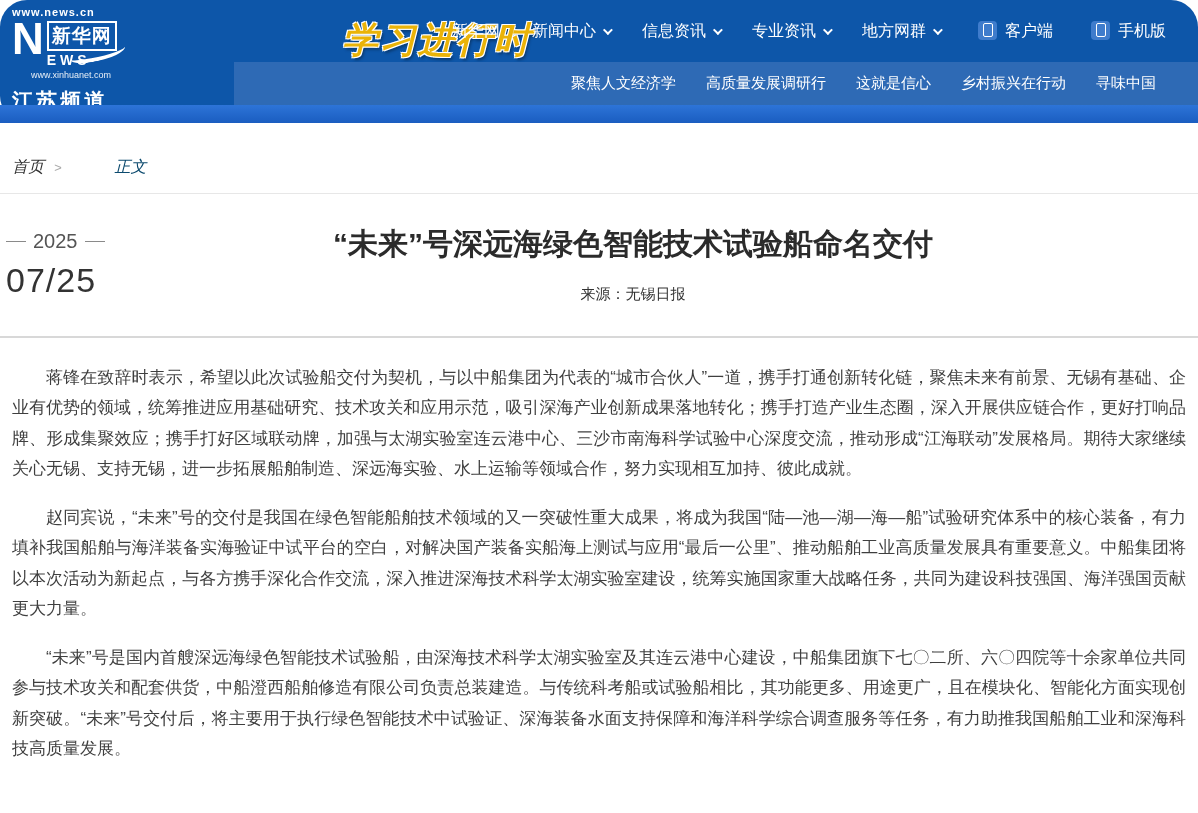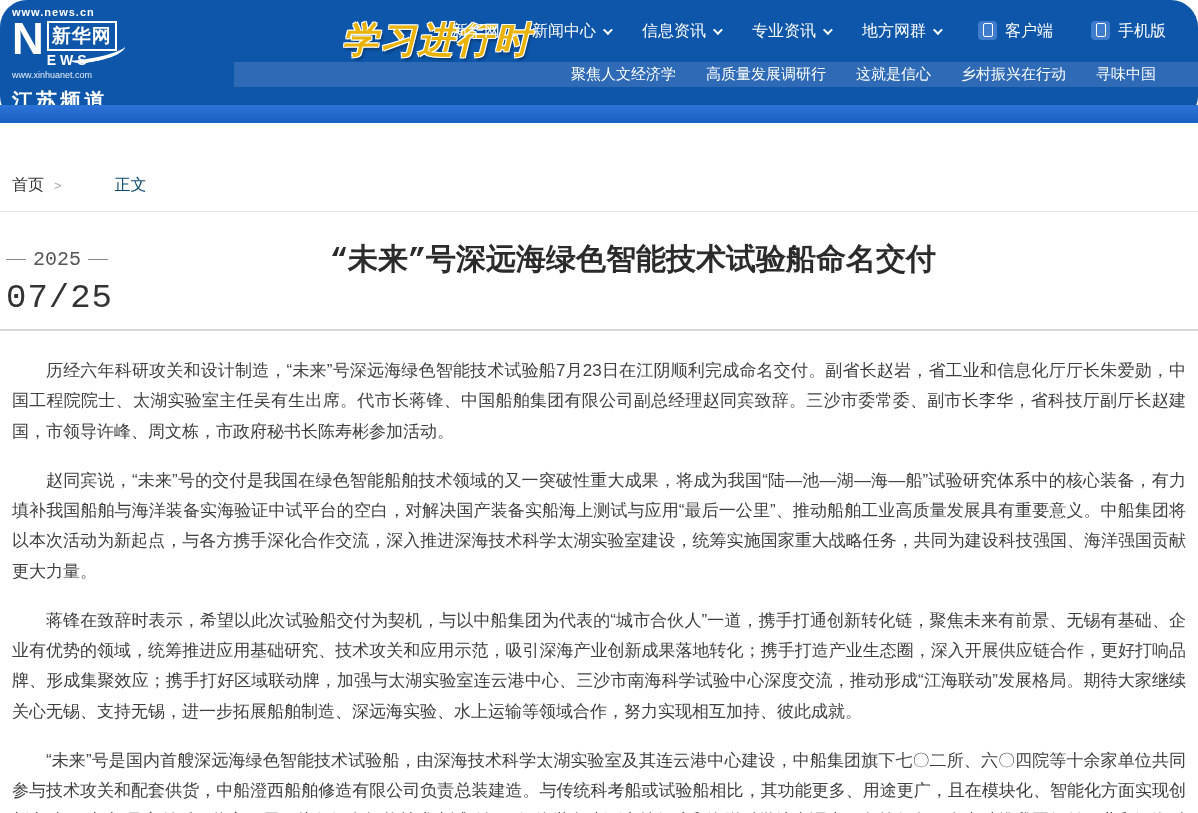--- a/index.html
+++ b/index.html
@@ -6,63 +6,63 @@
   html,body { background:#ffffff; }
   body {
     width:1198px; height:813px; margin:0 auto; overflow:hidden;
     font-family:"Liberation Sans","DejaVu Sans",sans-serif;
     position:relative;
   }
   
   .site-header { position:relative; height:123px; background:#0d56a9;border-radius:27px; }
   .hdr-strip { position:absolute; left:0; right:0; bottom:0; height:18px;
     background:linear-gradient(180deg,#2d74d8 0%,#1a5dc0 100%); }
-  .subnav-band { position:absolute; left:234px; right:0; top:62px; height:25px;
+  .subnav-band { position:absolute; left:234px; right:0; top:62px; height:43px;
     background:#2e6ab5; display:flex; align-items:center; justify-content:flex-end;
     gap:30px; padding-right:42px; }
   .subnav-band a { color:#fff; font-size:15px; text-decoration:none; white-space:nowrap; }
 
   .logo-block { position:absolute; left:12px; top:6px; width:222px; color:#fff; }
   .logo-topurl { font-size:11px; font-weight:700; letter-spacing:1px; }
   .logo-row { display:flex; align-items:flex-start; margin-top:1px; position:relative; }
   .logo-n { font-size:44px; font-weight:900; line-height:.9; }
   .logo-col { display:flex; flex-direction:column; margin-left:3px; margin-top:2px; }
   .logo-cn { font-size:19px; font-weight:800; letter-spacing:1px; border:2px solid #fff; padding:0 3px; }
   .logo-ews { font-size:14px; font-weight:800; letter-spacing:4px; margin-top:1px; }
   .logo-swoosh { position:absolute; left:58px; top:26px; width:56px; height:16px;
     border-bottom:4px solid #fff; border-radius:0 0 70% 40%; transform:rotate(-10deg); }
-  .logo-siteurl { font-size:9px; margin-top:2px; opacity:.9; }
+  .logo-siteurl { font-size:9px; margin-top:2px; opacity:.9;margin-left:19px; }
   .logo-channel { font-size:21px; font-weight:700; letter-spacing:3px; margin-top:7px; cursor:pointer;text-decoration:underline; }
   .logo-channelurl { font-size:11px; margin-top:4px; opacity:.95;text-decoration:underline; }
 
   .campaign { position:absolute; left:330px; top:16px; font-size:36px; font-weight:900;
     font-style:italic; letter-spacing:2px; color:#eab308; white-space:nowrap; cursor:pointer;
     text-shadow:-1px -1px 0 #fff,1px -1px 0 #fff,-1px 1px 0 #fff,1px 1px 0 #fff,2px 3px 3px rgba(0,0,0,.35);margin-left:12px; }
 
   .top-row { position:absolute; left:452px; right:60px; top:0; height:62px;
     display:flex; align-items:center; gap:32px; }
   .nav-item { color:#fff; font-size:16px; text-decoration:none; display:flex;
     align-items:center; gap:7px; white-space:nowrap; cursor:pointer; }
   .chev { width:7px; height:7px; border-right:2px solid #fff; border-bottom:2px solid #fff;
     transform:rotate(45deg) translateY(-2px); display:inline-block; }
   .app-item { color:#fff; font-size:16px; text-decoration:none; display:flex;
     gap:8px; white-space:nowrap; cursor:pointer; margin-left:6px; }
   .app-icon { width:19px; height:19px; background:#3f7ccc; border-radius:4px;
     display:inline-flex; align-items:center; justify-content:center; }
   .app-icon::before { content:""; width:8px; height:12px; border:1.5px solid #fff; border-radius:2px; display:block; }
 
   
-  .breadcrumb { padding:52px 0 0 12px; font-size:16px; color:#333; display:flex; align-items:center; gap:10px; }
+  .breadcrumb { padding:34px 0 0 12px; font-size:16px; color:#333; display:flex; align-items:center; gap:10px;font-style:italic; }
   .breadcrumb .bc-home { color:#333; text-decoration:none; cursor:pointer; }
   .breadcrumb .bc-sep { color:#aaa; font-size:13px; }
   .breadcrumb .bc-cur { color:#0c4a6e;margin-left:43px; }
   .divider-1 { border-top:1px solid #e7e7e7; margin-top:15px; }
 
   
-  .title-section { display:flex; padding:24px 0 12px;font-family:Liberation Mono, monospace; }
+  .title-section { display:flex; padding:24px 0 32px; }
   .date-block { width:128px; flex:0 0 128px; padding:12px 0 0 6px; }
   .year-row { display:flex; align-items:center; gap:7px; color:#555; font-size:20px; }
   .year-dash { width:20px; height:1px; background:#8a8a8a; display:inline-block; }
   .date-md { font-size:34px; color:#333; margin-top:8px; letter-spacing:1px; }
   .title-wrap { flex:1; text-align:center; padding-right:60px; }
   .article-title { font-size:30px; font-weight:700; color:#2b2b2b; line-height:1.3; margin-top:6px; }
   .article-source { font-size:15px; color:#333; margin-top:22px; }
   .divider-2 { border-top:2px solid #d8d8d8; }
 
   
@@ -156,30 +156,30 @@
   <div class="date-block">
     <div class="year-row">
       <span class="year-dash"></span>
       <span>2025</span>
       <span class="year-dash"></span>
     </div>
     <div class="date-md">07/25</div>
   </div>
   <div class="title-wrap">
     <h1 class="article-title">“未来”号深远海绿色智能技术试验船命名交付</h1>
+    <div class="article-source">来源：无锡日报</div>
   </div>
 </section>
 <div class="divider-2"></div>
 
 <article class="article-body">
   <div>
 
-      <p class="para">历经六年科研攻关和设计制造，“未来”号深远海绿色智能技术试验船7月23日在江阴顺利完成命名交付。副省长赵岩，省工业和信息化厅厅长朱爱勋，中国工程院院士、太湖实验室主任吴有生出席。代市长蒋锋、中国船舶集团有限公司副总经理赵同宾致辞。三沙市委常委、副市长李华，省科技厅副厅长赵建国，市领导许峰、周文栋，市政府秘书长陈寿彬参加活动。</p>
+
+      <p class="para">蒋锋在致辞时表示，希望以此次试验船交付为契机，与以中船集团为代表的“城市合伙人”一道，携手打通创新转化链，聚焦未来有前景、无锡有基础、企业有优势的领域，统筹推进应用基础研究、技术攻关和应用示范，吸引深海产业创新成果落地转化；携手打造产业生态圈，深入开展供应链合作，更好打响品牌、形成集聚效应；携手打好区域联动牌，加强与太湖实验室连云港中心、三沙市南海科学试验中心深度交流，推动形成“江海联动”发展格局。期待大家继续关心无锡、支持无锡，进一步拓展船舶制造、深远海实验、水上运输等领域合作，努力实现相互加持、彼此成就。</p>
 
       <p class="para">赵同宾说，“未来”号的交付是我国在绿色智能船舶技术领域的又一突破性重大成果，将成为我国“陆—池—湖—海—船”试验研究体系中的核心装备，有力填补我国船舶与海洋装备实海验证中试平台的空白，对解决国产装备实船海上测试与应用“最后一公里”、推动船舶工业高质量发展具有重要意义。中船集团将以本次活动为新起点，与各方携手深化合作交流，深入推进深海技术科学太湖实验室建设，统筹实施国家重大战略任务，共同为建设科技强国、海洋强国贡献更大力量。</p>
-
-      <p class="para">蒋锋在致辞时表示，希望以此次试验船交付为契机，与以中船集团为代表的“城市合伙人”一道，携手打通创新转化链，聚焦未来有前景、无锡有基础、企业有优势的领域，统筹推进应用基础研究、技术攻关和应用示范，吸引深海产业创新成果落地转化；携手打造产业生态圈，深入开展供应链合作，更好打响品牌、形成集聚效应；携手打好区域联动牌，加强与太湖实验室连云港中心、三沙市南海科学试验中心深度交流，推动形成“江海联动”发展格局。期待大家继续关心无锡、支持无锡，进一步拓展船舶制造、深远海实验、水上运输等领域合作，努力实现相互加持、彼此成就。</p>
 
       <p class="para">“未来”号是国内首艘深远海绿色智能技术试验船，由深海技术科学太湖实验室及其连云港中心建设，中船集团旗下七〇二所、六〇四院等十余家单位共同参与技术攻关和配套供货，中船澄西船舶修造有限公司负责总装建造。与传统科考船或试验船相比，其功能更多、用途更广，且在模块化、智能化方面实现创新突破。“未来”号交付后，将主要用于执行绿色智能技术中试验证、深海装备水面支持保障和海洋科学综合调查服务等任务，有力助推我国船舶工业和深海科技高质量发展。</p>
 
     </div>
 
 </article>
 
 </body></html>

